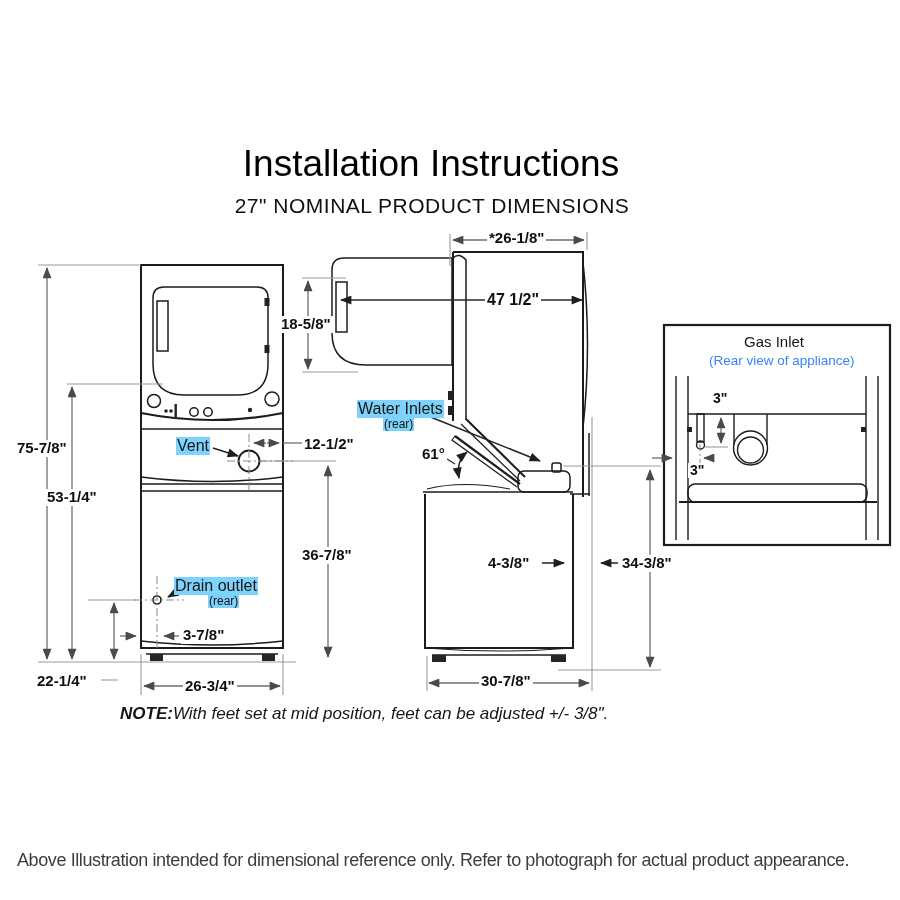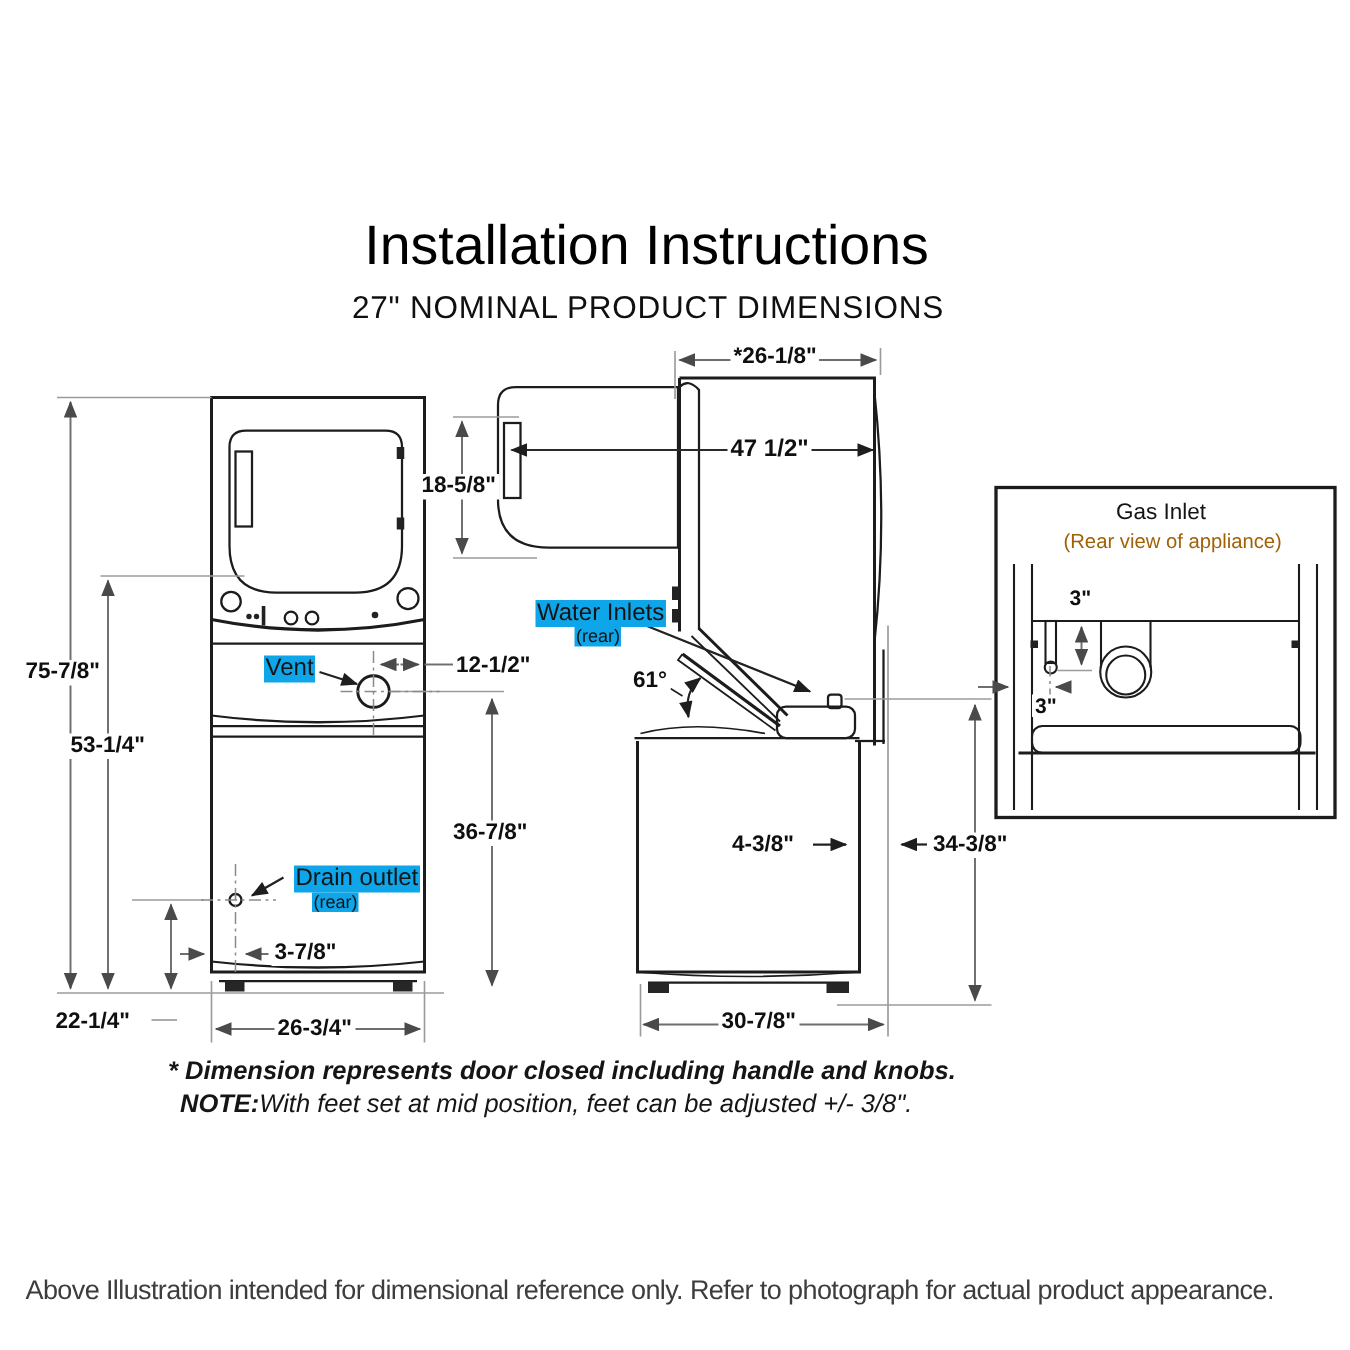--- a/index.html
+++ b/index.html
@@ -5,25 +5,25 @@
   html,body{margin:0;padding:0;background:#fff;}
   .stage{position:relative;width:900px;height:900px;background:#fff;overflow:hidden;
          font-family:"Liberation Sans",sans-serif;color:#111;}
   .stage svg{position:absolute;left:0;top:0;}
   .title{position:absolute;left:0;top:143px;width:862px;text-align:center;
          font-size:37px;color:#000000;}
   .subtitle{position:absolute;left:0;top:194px;width:864px;text-align:center;
          font-size:21px;letter-spacing:.5px;color:#101010;}
   .dim{position:absolute;font-weight:bold;font-size:15px;color:#0f0f0f;
        background:#fff;padding:0 2px;white-space:nowrap;line-height:1.1;}
-  .lbl{position:absolute;font-size:16px;color:#141414;background:#0ea5e9;
+  .lbl{position:absolute;font-size:16px;color:#141414;background:#7dd3fc;
        padding:0 1px;white-space:nowrap;line-height:1.1;}
   .sub{font-size:12px;}
   .inset-title{position:absolute;font-size:15px;color:#141414;white-space:nowrap;}
-  .inset-sub{position:absolute;font-size:13.5px;color:#a16207;white-space:nowrap;}
+  .inset-sub{position:absolute;font-size:13.5px;color:#3b82f6;white-space:nowrap;}
   .notes{position:absolute;left:112px;top:703px;font-size:17px;font-style:italic;
          color:#151515;line-height:1.32;}
   .notes .n1{font-weight:bold;}
   .notes .n2{padding-left:8px;}
   .notes .np{font-weight:bold;}
   .footer{position:absolute;left:17px;top:850px;width:880px;font-size:18px;
           letter-spacing:-0.4px;color:#3d3d3d;white-space:nowrap;}
 </style>
 </head>
 <body>
@@ -200,37 +200,36 @@
   <div class="subtitle">27" NOMINAL PRODUCT DIMENSIONS</div>
 
   <span class="dim" style="left:15px;top:440px;">75-7/8"</span>
   <span class="dim" style="left:45px;top:489px;">53-1/4"</span>
   <span class="dim" style="left:35px;top:673px;">22-1/4"</span>
   <span class="dim" style="left:183px;top:678px;">26-3/4"</span>
   <span class="dim" style="left:181px;top:627px;">3-7/8"</span>
   <span class="lbl" style="left:176px;top:425px;margin-top:12px;">Vent</span>
   <span class="dim" style="left:302px;top:436px;">12-1/2"</span>
   <span class="dim" style="left:300px;top:547px;">36-7/8"</span>
-  <span class="lbl" style="left:196px;top:577px;">Drain outlet</span>
+  <span class="lbl" style="left:174px;top:577px;">Drain outlet</span>
   <span class="lbl sub" style="left:208px;top:595px;">(rear)</span>
 
   <span class="dim" style="left:487px;top:230px;">*26-1/8"</span>
   <span class="dim" style="left:485px;top:291px;font-size:16px;">47 1/2"</span>
   <span class="dim" style="left:279px;top:316px;">18-5/8"</span>
   <span class="lbl" style="left:357px;top:400px;">Water Inlets</span>
   <span class="lbl sub" style="left:383px;top:418px;">(rear)</span>
   <span class="dim" style="left:420px;top:446px;">61°</span>
   <span class="dim" style="left:486px;top:555px;">4-3/8"</span>
   <span class="dim" style="left:620px;top:555px;">34-3/8"</span>
   <span class="dim" style="left:479px;top:673px;">30-7/8"</span>
 
   <span class="inset-title" style="left:744px;top:333px;">Gas Inlet</span>
   <span class="inset-sub" style="left:709px;top:353px;">(Rear view of appliance)</span>
   <span class="dim" style="left:711px;top:391px;font-size:14px;">3"</span>
   <span class="dim" style="left:688px;top:463px;font-size:14px;">3"</span>
 
   <div class="notes">
-    <div class="n1">* Dimension represents door closed including handle and knobs.</div>
     <div class="n2"><span class="np">NOTE:</span><span>With feet set at mid position, feet can be adjusted +/- 3/8".</span></div>
   </div>
 
   <div class="footer">Above Illustration intended for dimensional reference only. Refer to photograph for actual product appearance.</div>
 </div>
 
 </body></html>

